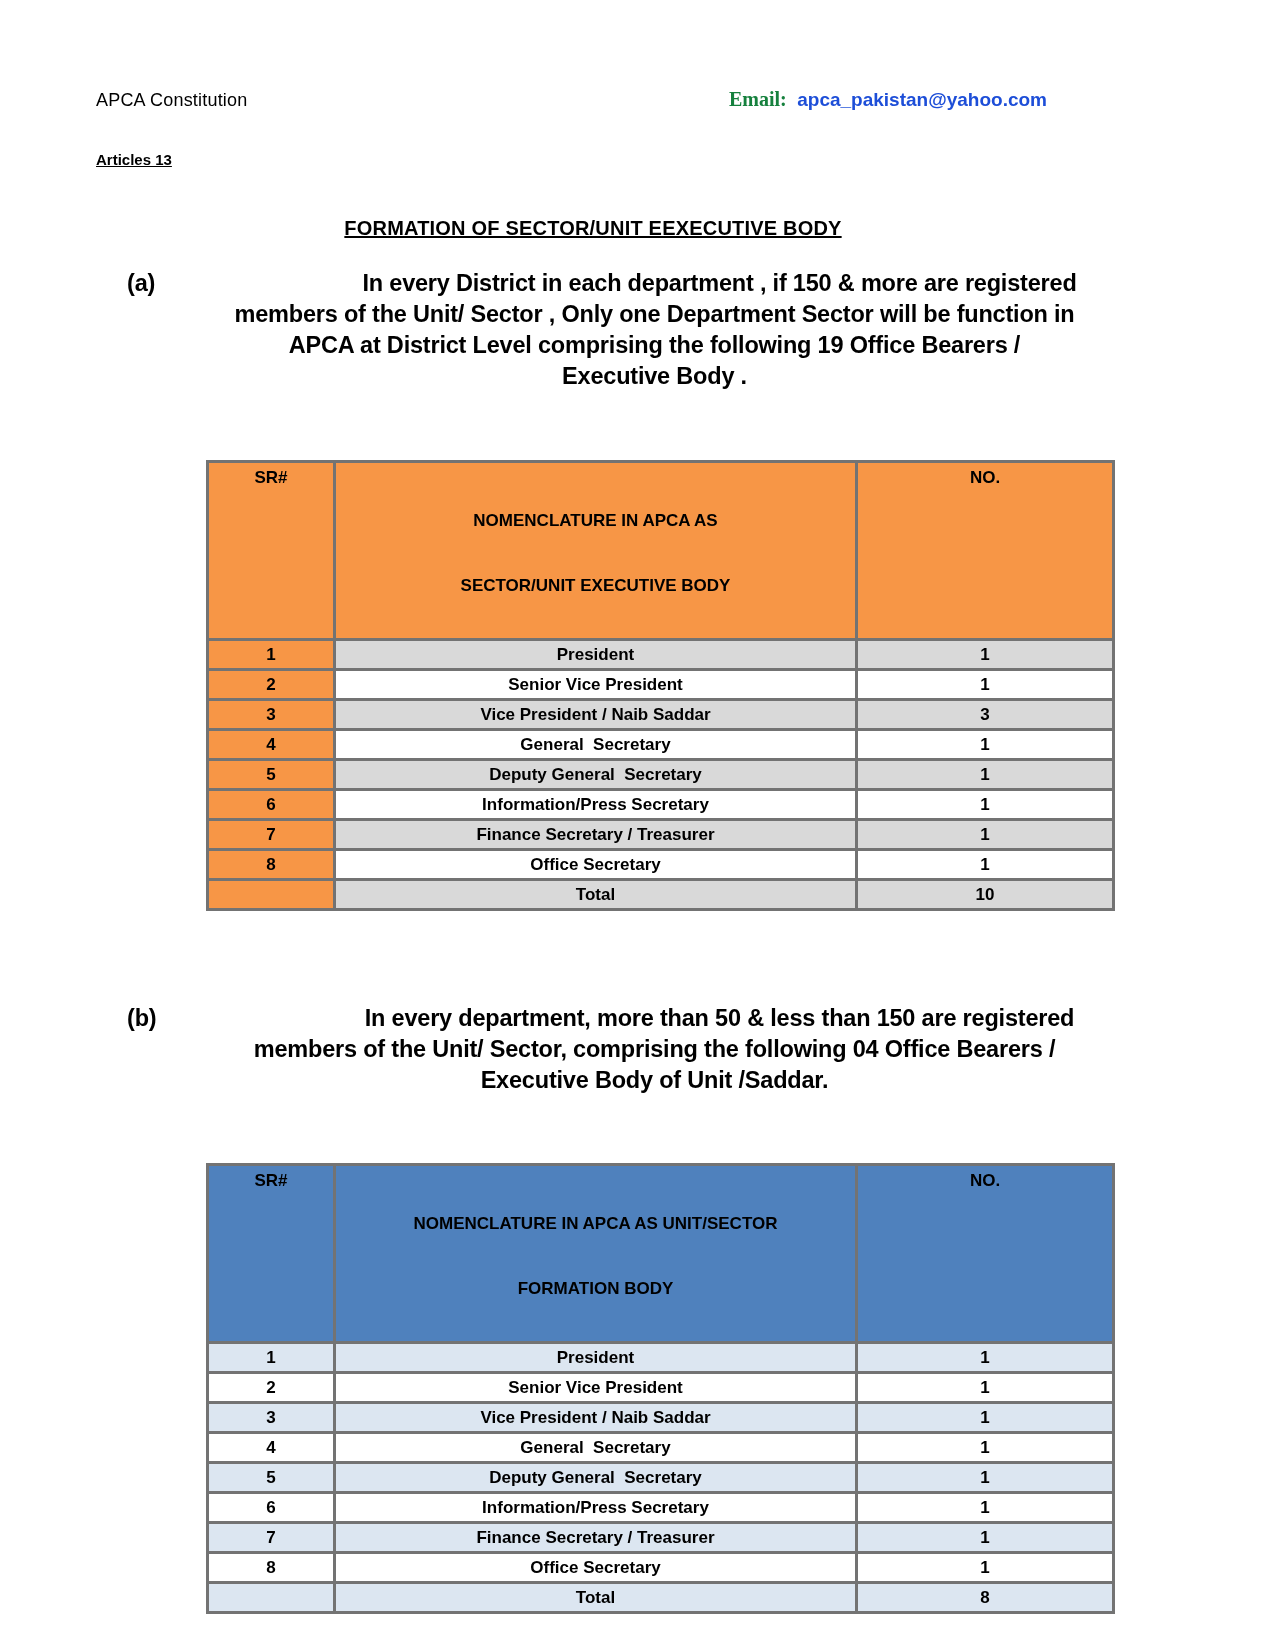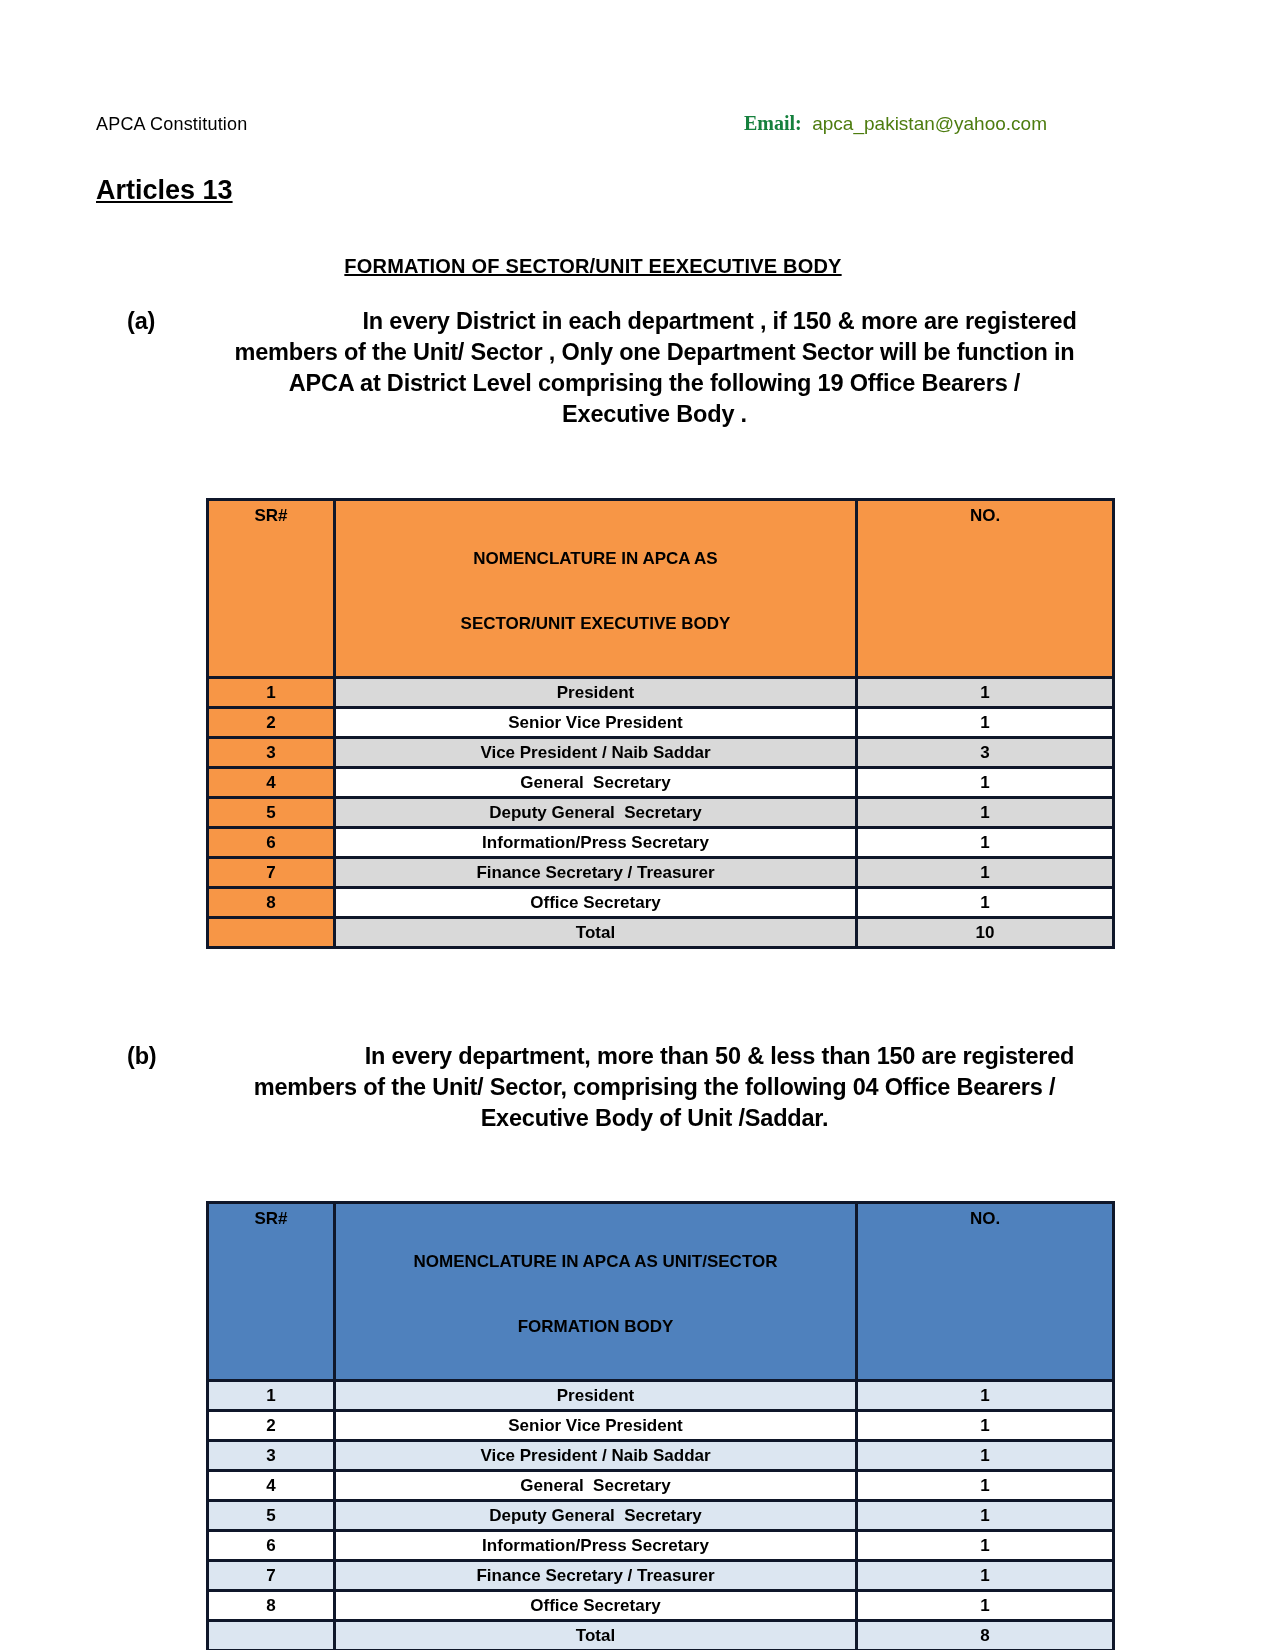--- a/index.html
+++ b/index.html
@@ -9,36 +9,36 @@
     margin:0 auto;
     background:#ffffff;
     font-family:"Liberation Sans", sans-serif;
     color:#000;
     overflow:hidden;
   }
 
   
   .doc-header {
     display:flex; justify-content:space-between; align-items:baseline;
-    padding:112px 228px 0 96px;
+    padding:88px 228px 0 96px;
   }
   .doc-title { font-size:18px; font-weight:normal; letter-spacing:0.2px; }
   .email-line { white-space:nowrap; }
   .email-label {
     font-family:"Liberation Serif", serif;
     font-weight:bold; font-size:20px; color:#15803d;
   }
   .email-address {
-    font-weight:normal; font-size:19px; color:#4d7c0f;
+    font-weight:bold; font-size:19px; color:#1d4ed8;
     text-decoration:none; margin-left:6px;
   }
 
   .article-title {
     margin:40px 0 0 96px;
-    font-size:27px; font-weight:bold;
+    font-size:15px; font-weight:bold;
     text-decoration:underline;
   }
 
   .section-heading {
     margin:49px 0 0 96px; width:994px;
     text-align:center;
     font-size:20px; font-weight:bold;
     text-decoration:underline;
     letter-spacing:0.2px;
   }
@@ -58,21 +58,21 @@
   .clause-b { margin-top:92px; }
 
   
   table.apca {
     border-collapse:collapse; table-layout:fixed;
     margin-left:206px; width:906px;
   }
   table.apca.t1 { margin-top:68px; }
   table.apca.t2 { margin-top:67px; }
   table.apca td {
-    border:3px solid #0f172a;
+    border:3px solid #737373;
     text-align:center; vertical-align:middle;
     font-weight:bold; font-size:17px;
     padding:0;
     white-space:pre-wrap;
     overflow:hidden;
   }
   col.c-sr  { width:127px; }
   col.c-nom { width:522px; }
   col.c-no  { width:257px; }
 

